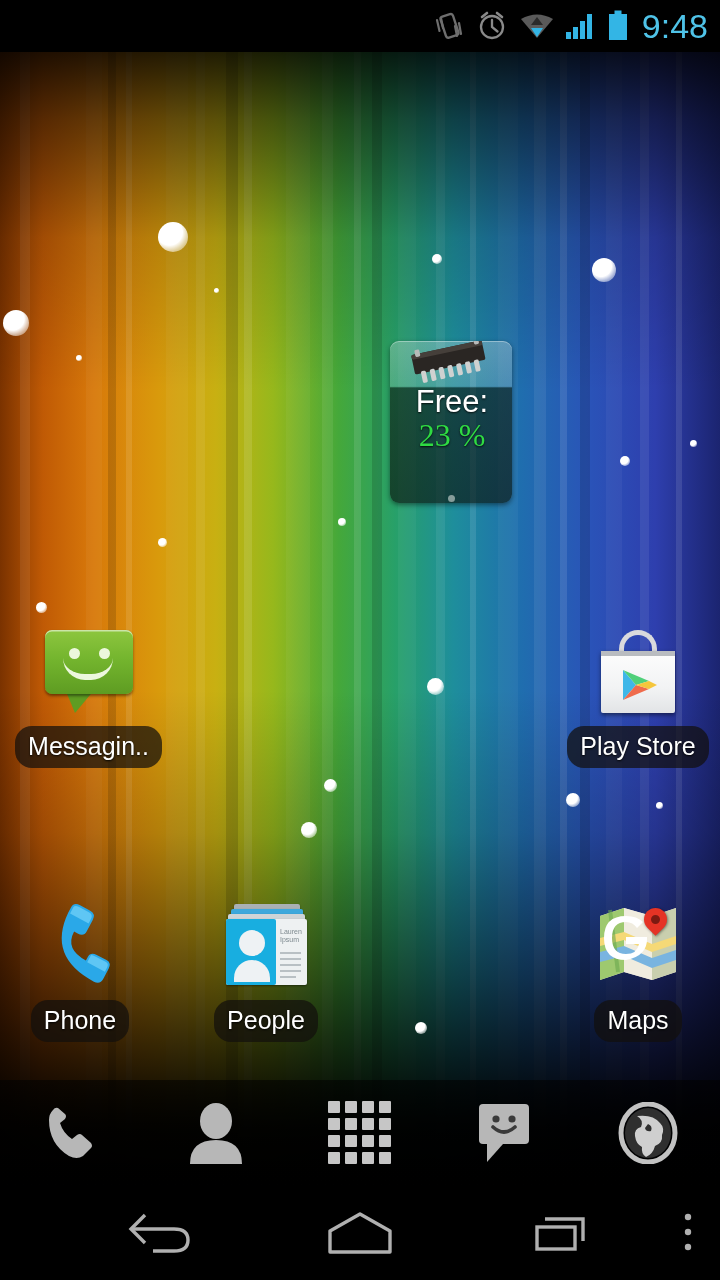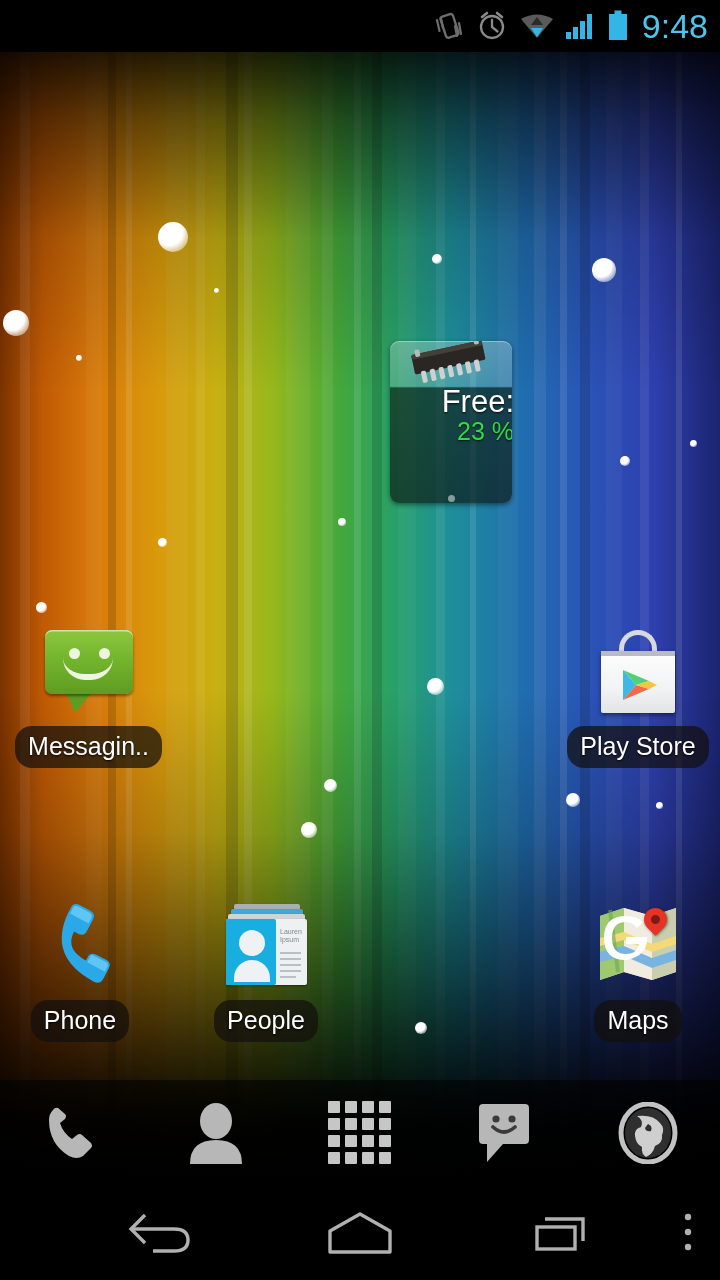--- a/index.html
+++ b/index.html
@@ -171,29 +171,30 @@
       rgba(10,20,14,0.66) 100%);
     box-shadow:inset 0 1px 0 rgba(255,255,255,0.35),
                0 2px 5px rgba(0,0,0,0.45);
     overflow:hidden;
   }
   #widget-chip {
     position:absolute; left:0; top:0; width:122px; height:47px;
   }
   #widget-text {
     position:absolute; left:0; top:44px; width:124px;
-    text-align:right; line-height:1.08;
+    text-align:center; line-height:1.08;
   }
   .w-free {
     color:#ffffff; font-size:31px; display:block;
     text-shadow:0 1px 2px rgba(0,0,0,0.8);
   }
   .w-pct, .w-mb {
-    color:#2fdb43; font-size:25px; display:block;
+    color:#2fdb43; font-size:32px; display:block;
     text-shadow:0 1px 2px rgba(0,0,0,0.8);
+    font-family:Liberation Serif, serif;
   }
   .w-handle {
     position:absolute; left:58px; top:154px; width:7px; height:7px;
     border-radius:50%; background:rgba(230,235,230,0.55);
   }
 
   
   #dock {
     position:absolute; left:0; top:1080px; width:720px; height:110px;
     z-index:30; display:flex; align-items:center;

